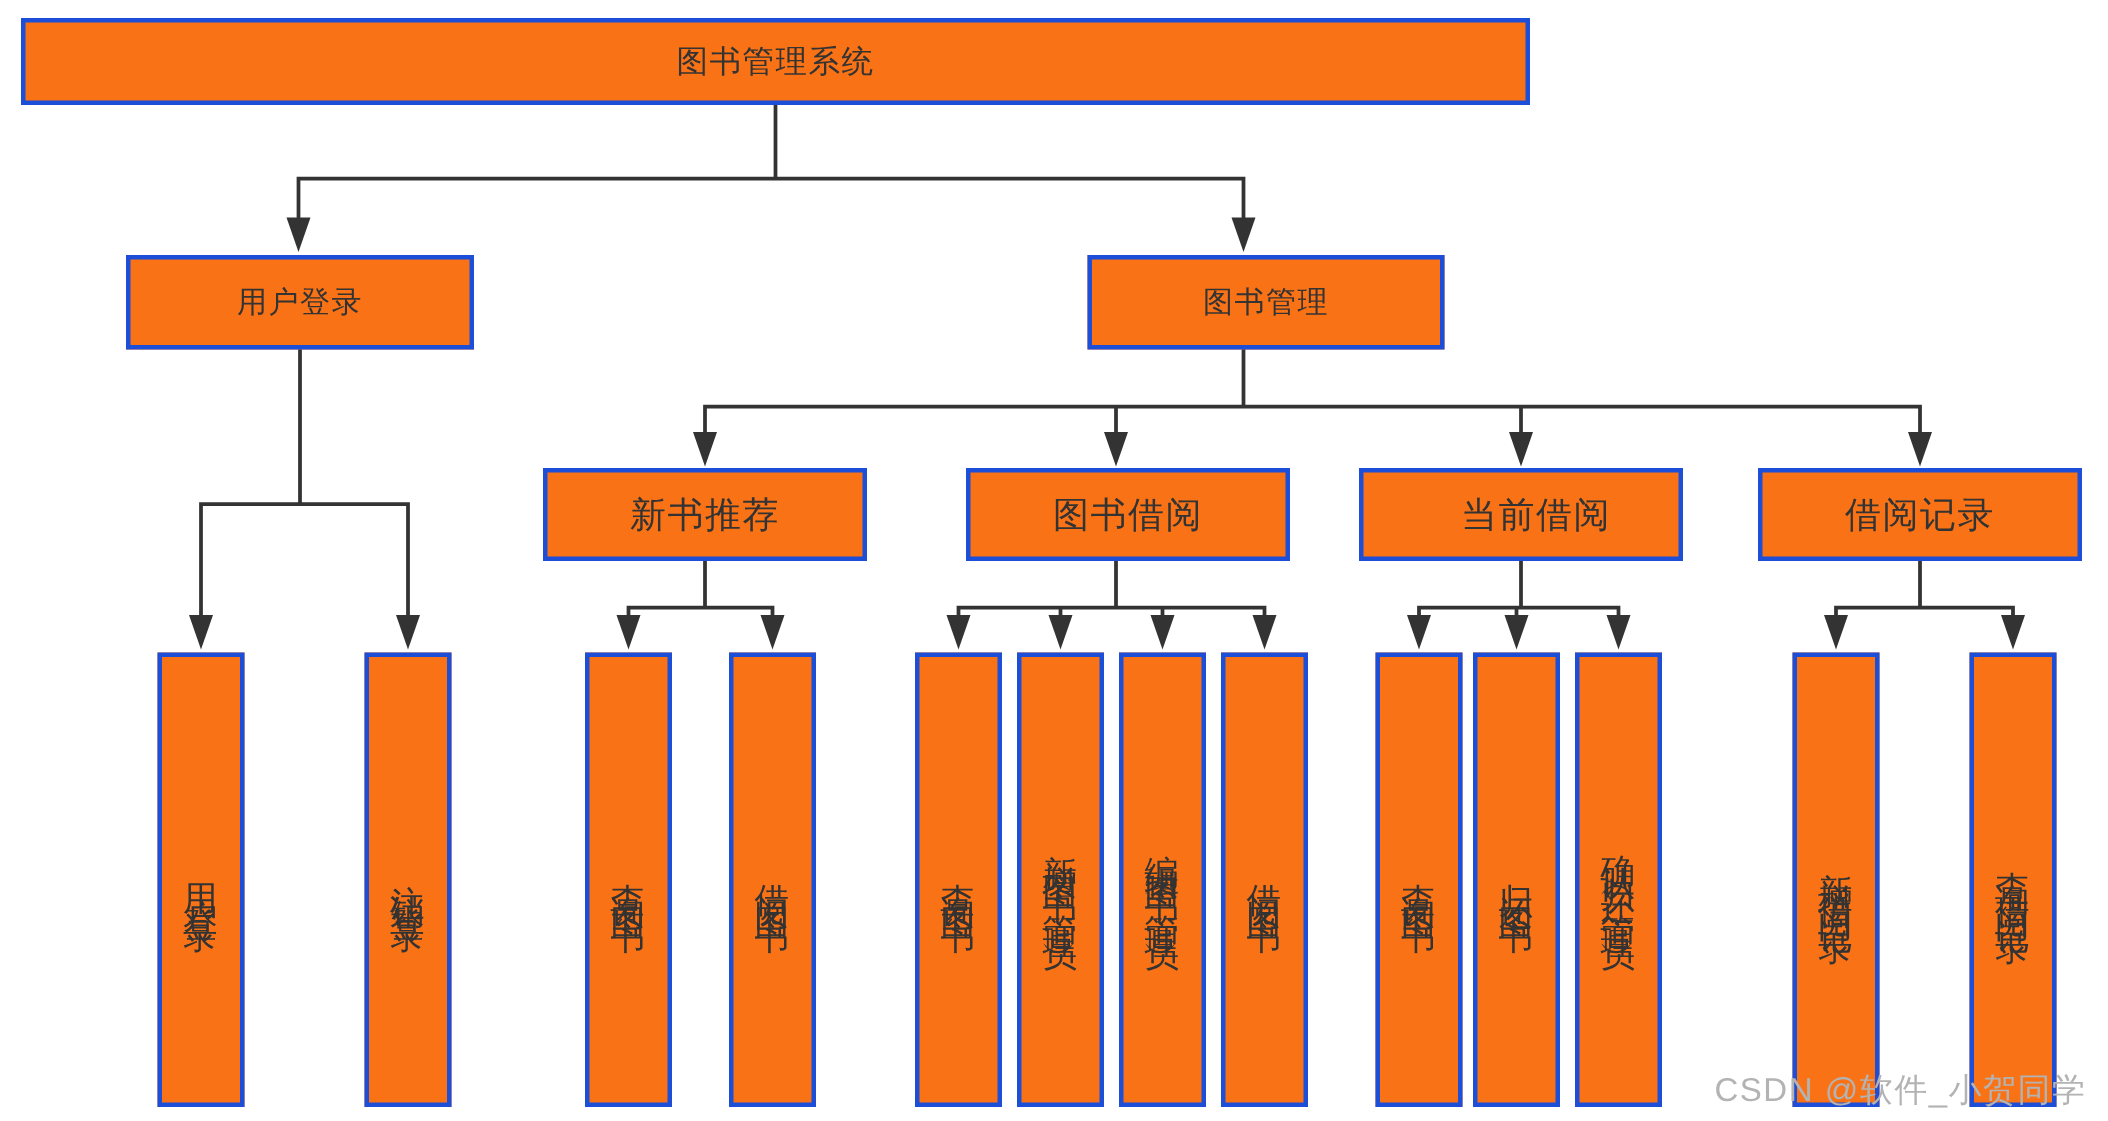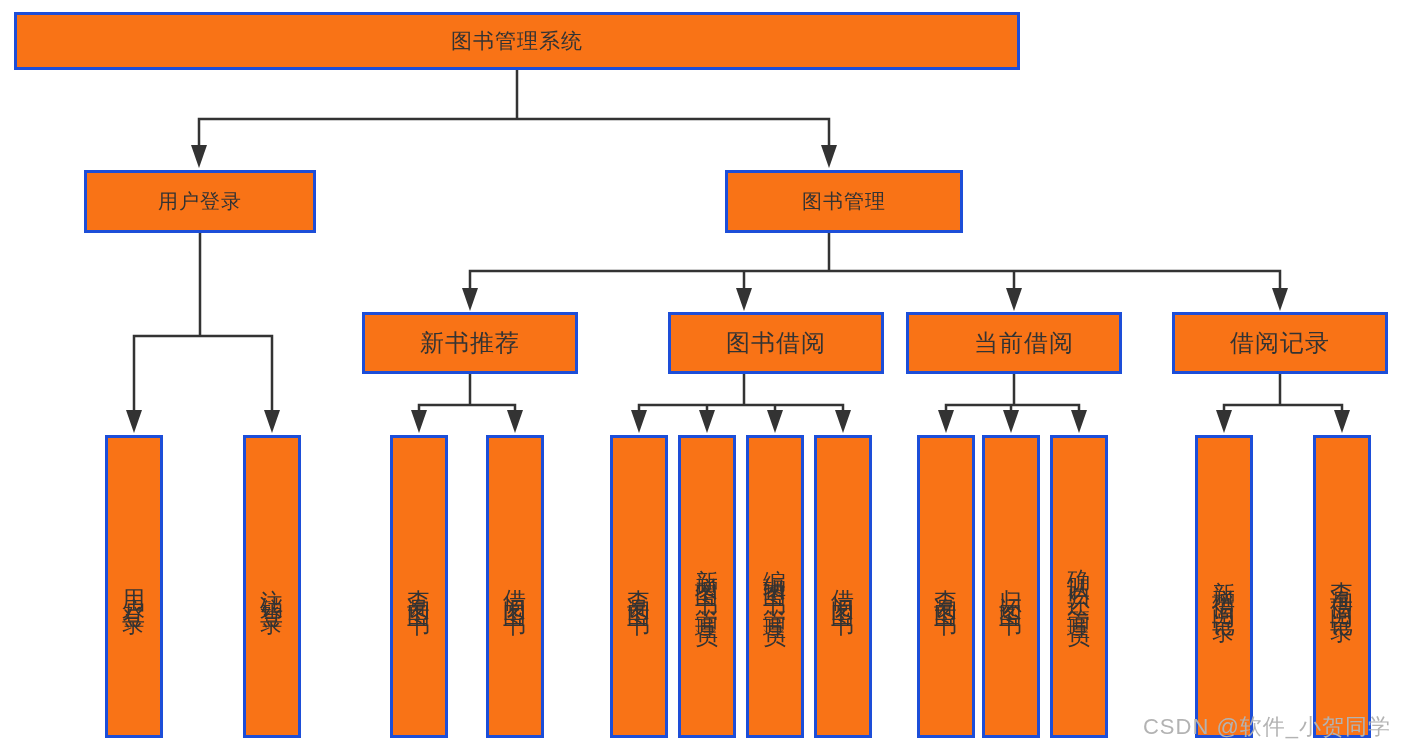--- a/index.html
+++ b/index.html
@@ -65,21 +65,21 @@
       <polygon points="1334,410 1350,410 1342,433"></polygon>
     </g>
   </svg>
 
   <div class="node title-node">图书管理系统</div>
 
   <div class="node l2" style="left:84px;width:232px;">用户登录</div>
   <div class="node l2" style="left:710px;width:238px;margin-left:15px;">图书管理</div>
 
   <div class="node l3" style="left:362px;">新书推荐</div>
-  <div class="node l3" style="left:668px;">图书借阅</div>
+  <div class="node l3" style="left:644px;">图书借阅</div>
   <div class="node l3" style="left:906px;padding-left:20px;">当前借阅</div>
   <div class="node l3" style="left:1172px;">借阅记录</div>
 
   <div class="node leaf" style="left:105px;">用户登录</div>
   <div class="node leaf" style="left:243px;">注销登录</div>
 
   <div class="node leaf" style="left:390px;">查询图书</div>
   <div class="node leaf" style="left:486px;">借阅图书</div>
 
   <div class="node leaf" style="left:610px;">查询图书</div>

